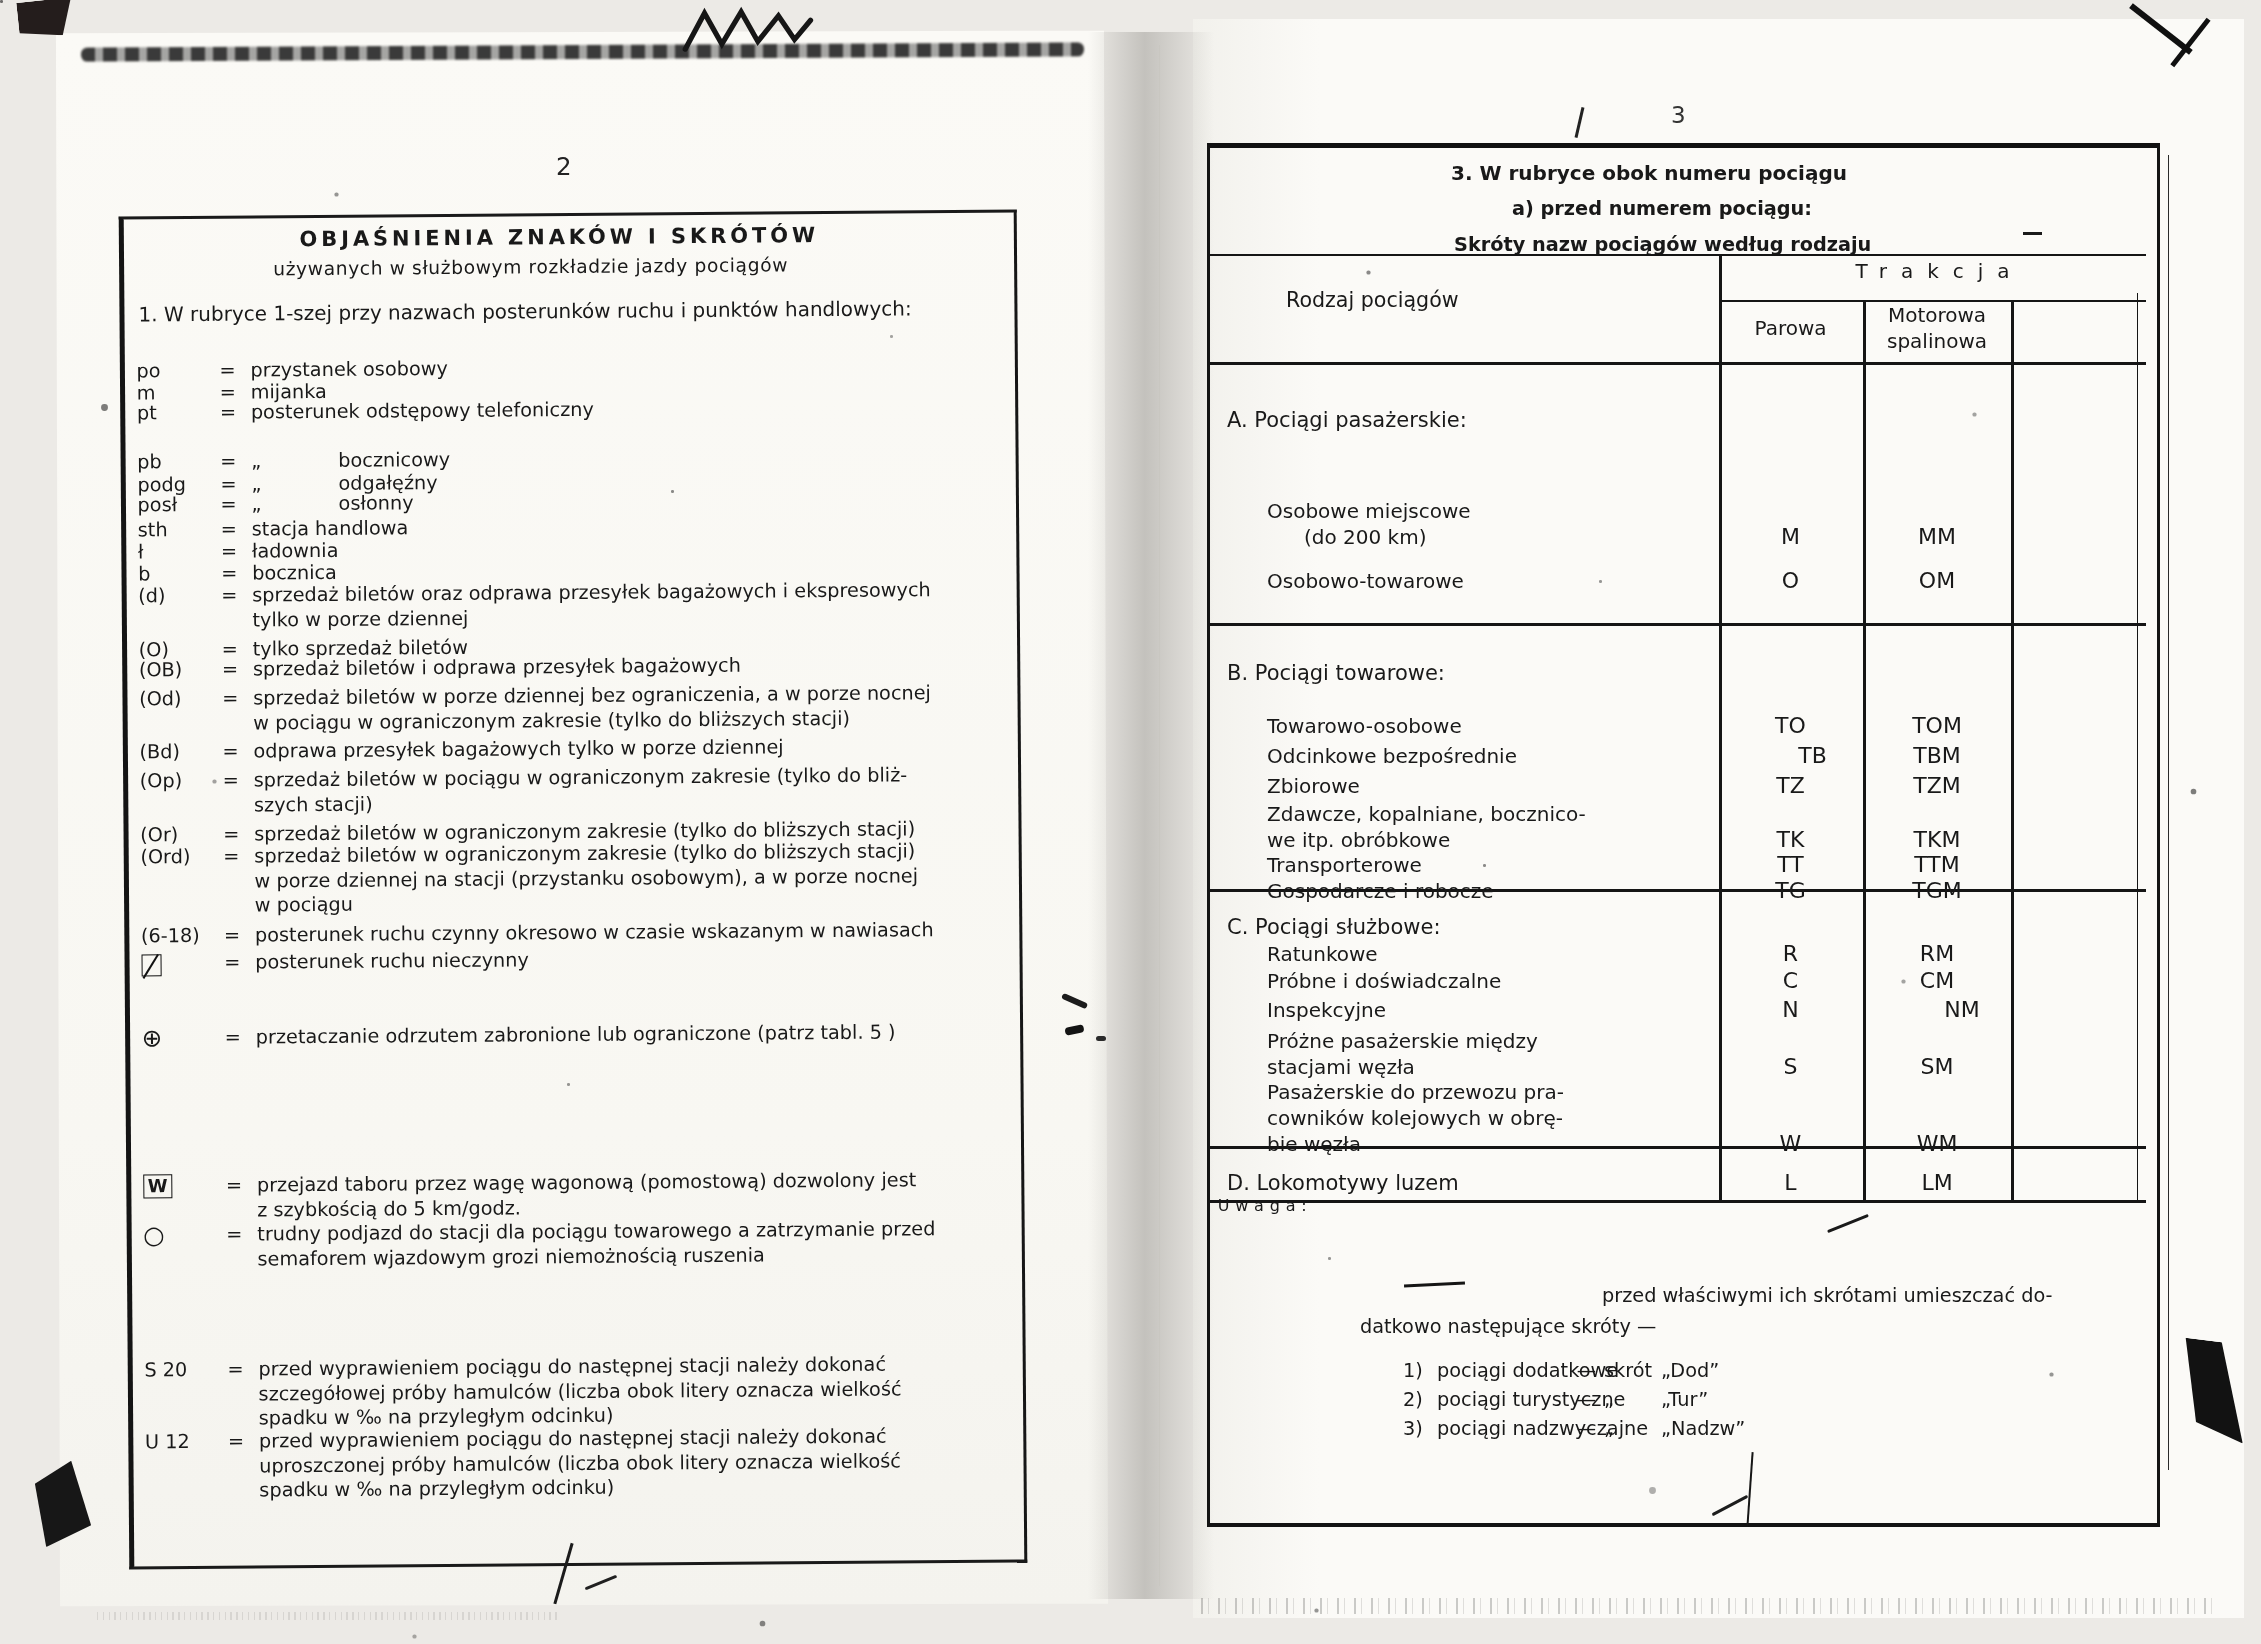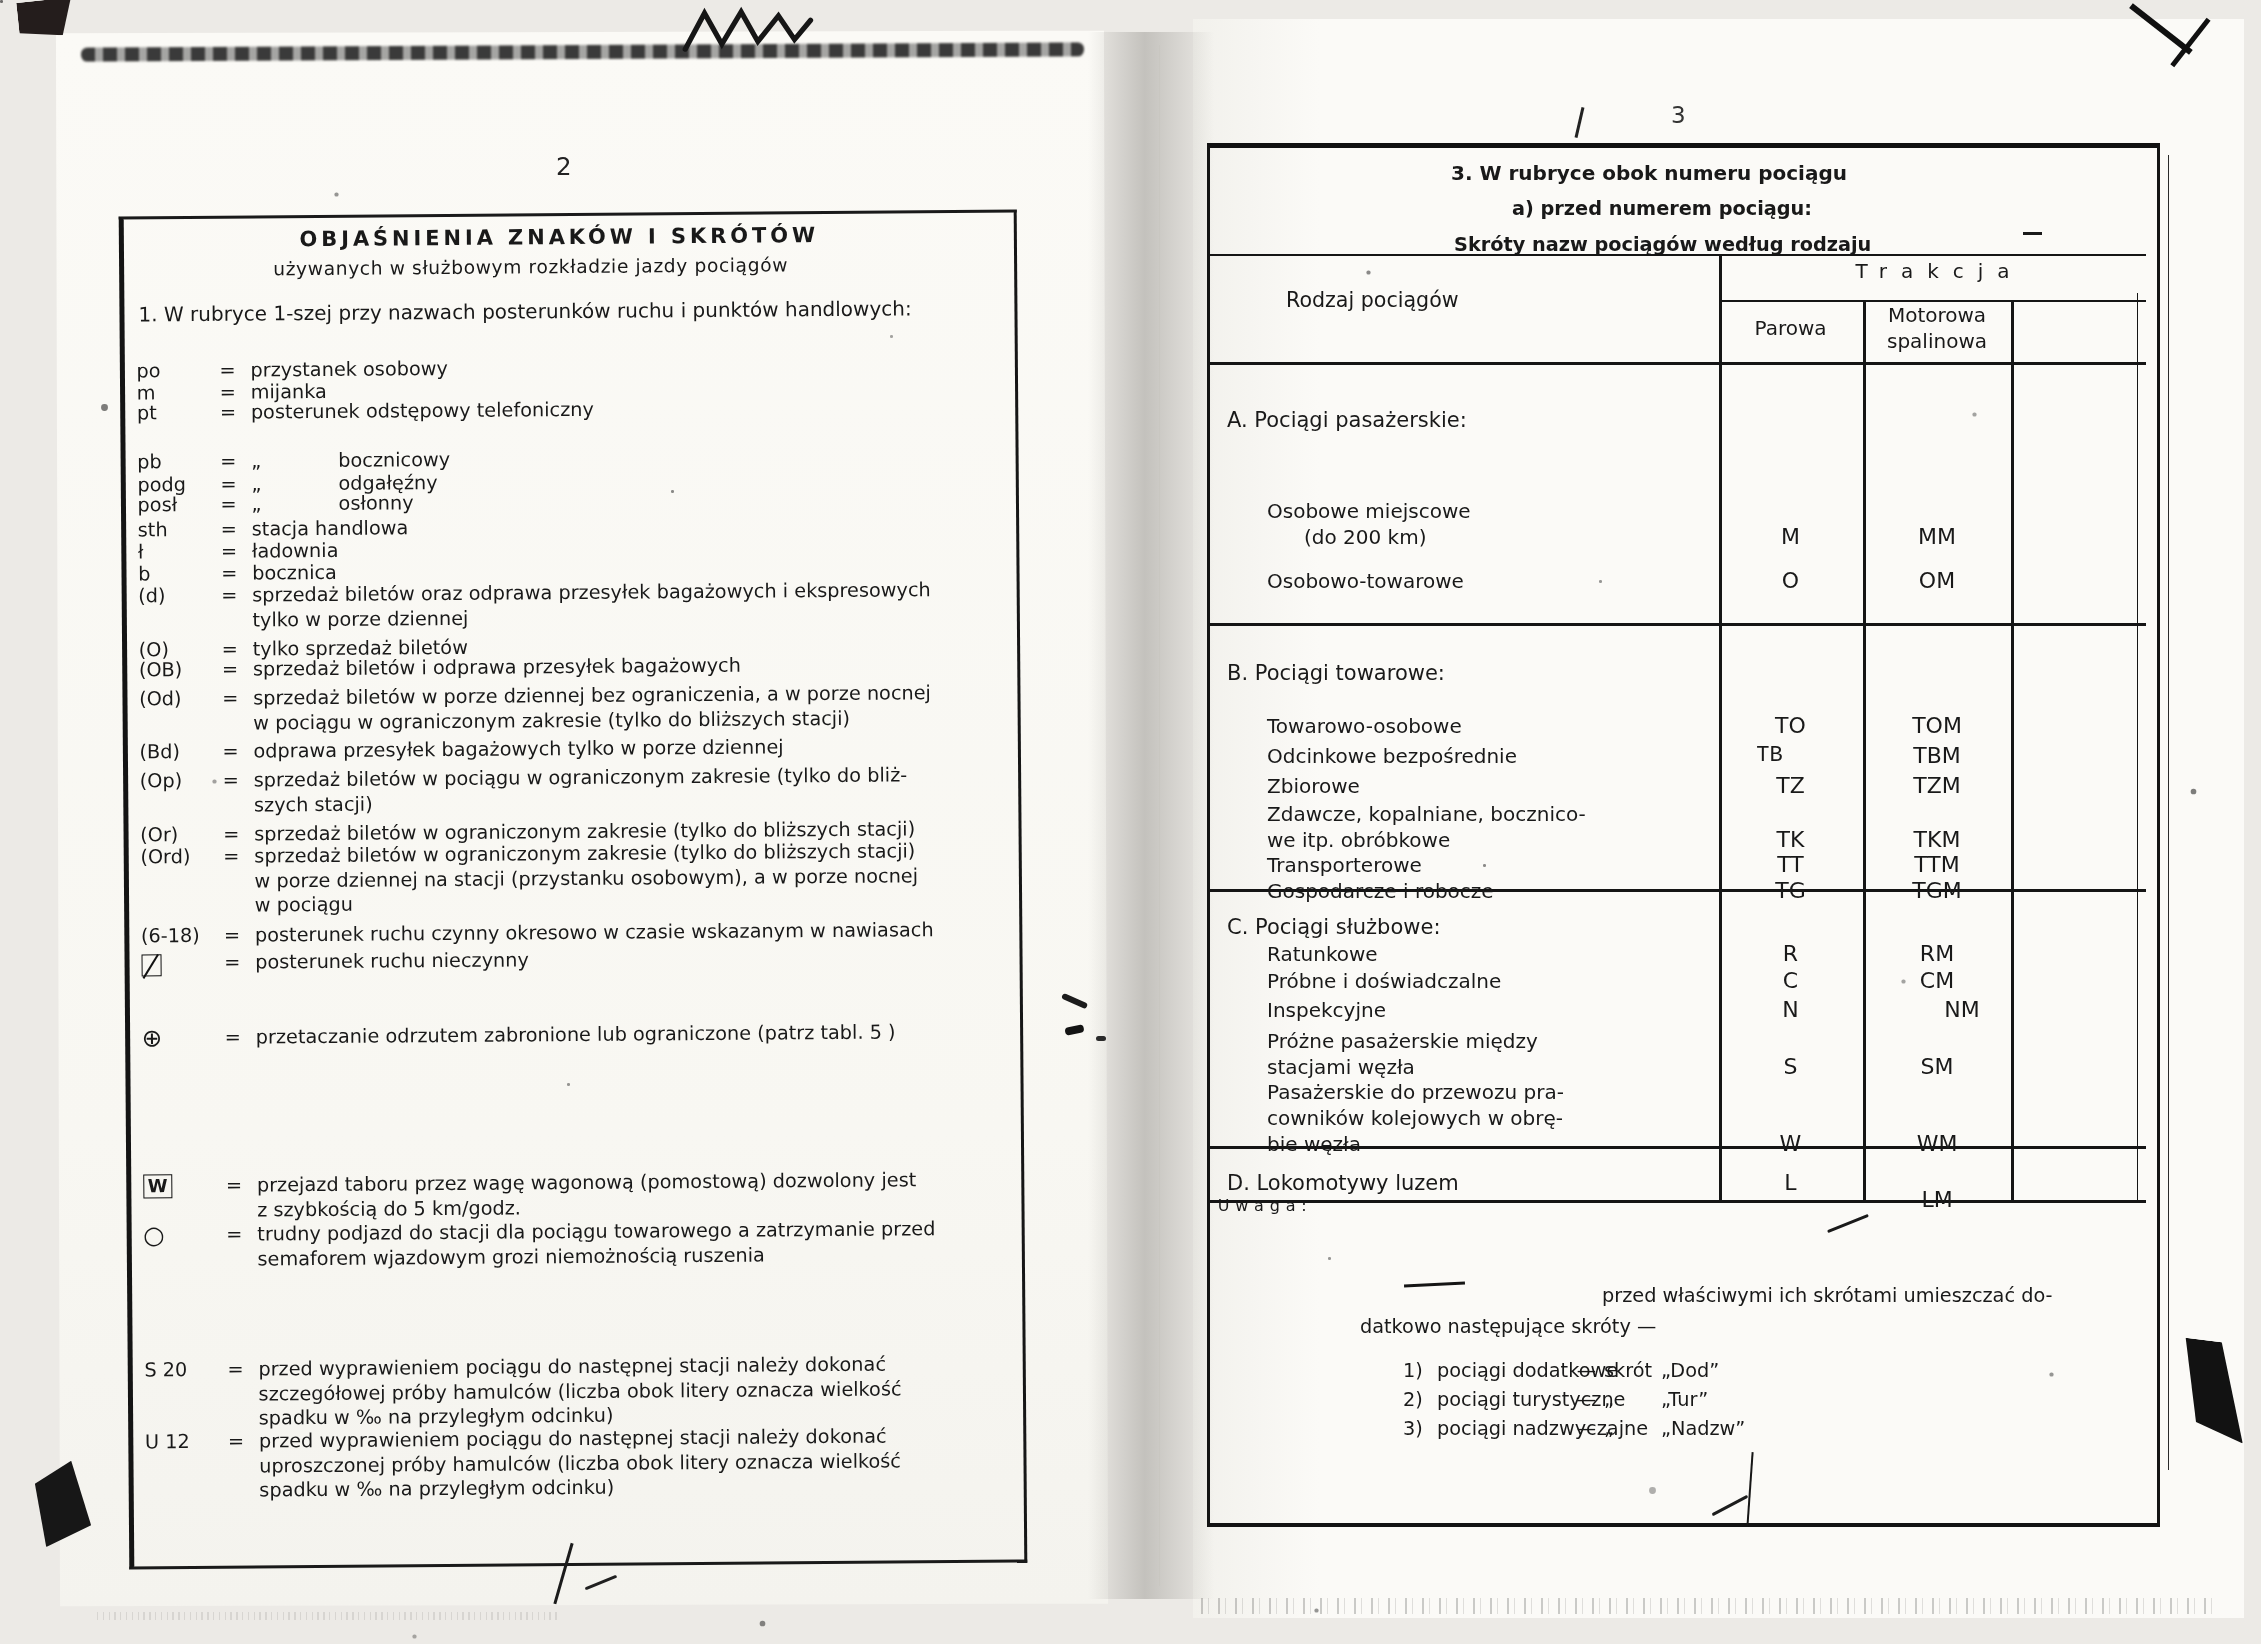--- a/index.html
+++ b/index.html
@@ -351,21 +351,21 @@
         <div class="tletter motor" style="left: 653px; top: 314px;">OM</div>
         <div class="sec-title" style="top: 406px;">B. Pociągi towarowe:</div>
         <div class="trow-name" style="top: 459px;">
           <div>Towarowo-osobowe</div>
         </div>
         <div class="tletter" style="left: 509px; top: 459px;">TO</div>
         <div class="tletter motor" style="left: 653px; top: 459px;">TOM</div>
         <div class="trow-name" style="top: 489px;">
           <div>Odcinkowe bezpośrednie</div>
         </div>
-        <div class="tletter" style="left: 488px; top: 489px; font-family: Liberation Mono, monospace;">TB</div>
+        <div class="tletter" style="left: 531px; top: 489px;">TB</div>
         <div class="tletter motor" style="left: 653px; top: 489px;">TBM</div>
         <div class="trow-name" style="top: 519px;">
           <div>Zbiorowe</div>
         </div>
         <div class="tletter" style="left: 509px; top: 519px;">TZ</div>
         <div class="tletter motor" style="left: 653px; top: 519px;">TZM</div>
         <div class="trow-name" style="top: 547px;">
           <div>Zdawcze, kopalniane, bocznico-</div>
           <div>we itp. obróbkowe</div>
         </div>
@@ -405,21 +405,21 @@
         <div class="tletter motor" style="left: 653px; top: 800px;">SM</div>
         <div class="trow-name" style="top: 825px;">
           <div>Pasażerskie do przewozu pra-</div>
           <div>cowników kolejowych w obrę-</div>
           <div>bie węzła</div>
         </div>
         <div class="tletter" style="left: 509px; top: 877px;">W</div>
         <div class="tletter motor" style="left: 653px; top: 877px;">WM</div>
         <div class="sec-title" style="top: 916px;">D. Lokomotywy luzem</div>
         <div class="tletter" style="left: 509px; top: 916px;">L</div>
-        <div class="tletter motor" style="left: 653px; top: 916px; margin-top: 17px;">LM</div>
+        <div class="tletter motor" style="left: 653px; top: 916px;">LM</div>
       </div>
 
     <div class="rp-note-label">Uwaga:</div>
     <div class="rp-note-l2">przed właściwymi ich skrótami umieszczać do-</div>
     <div class="rp-note-l3">datkowo następujące skróty —</div>
 
     <div class="abbr-list" id="abbr-list">
         <div class="abbr-row">
           <span class="num">1)</span>
           <span class="nm">pociągi dodatkowe</span>

